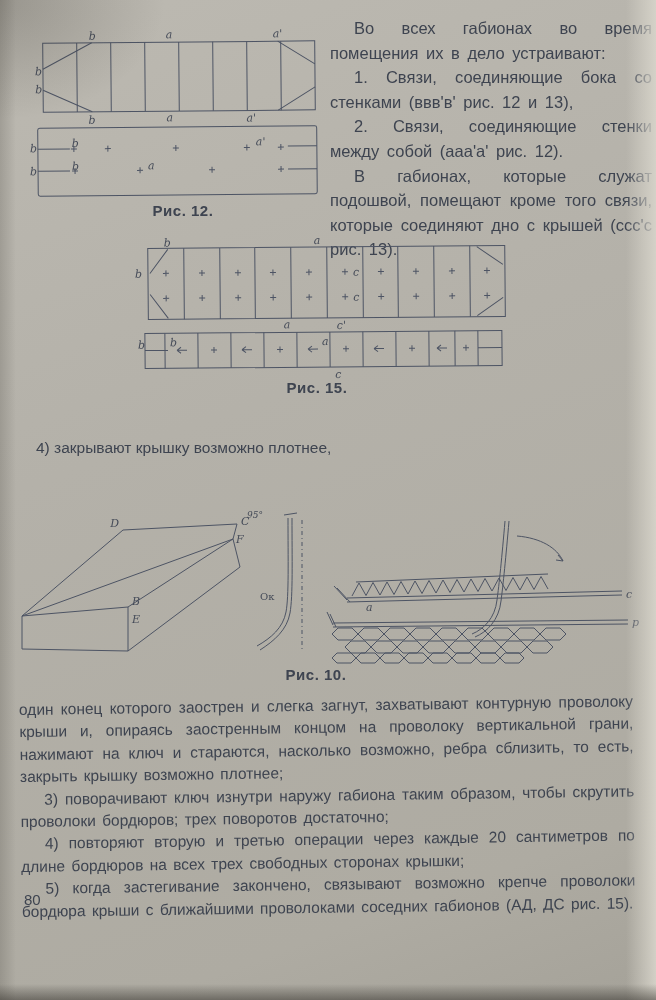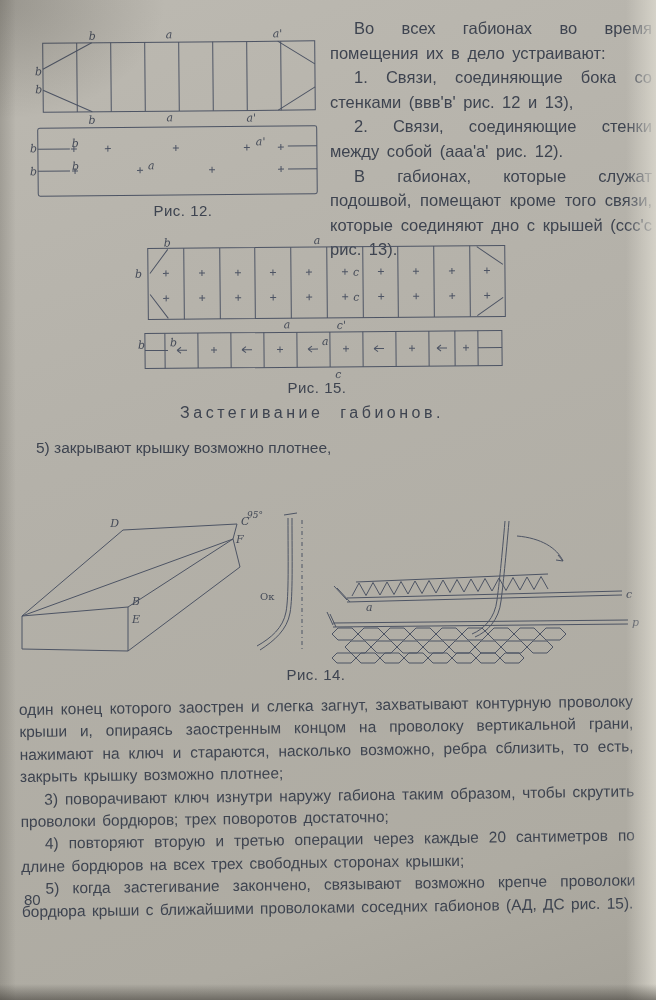--- a/index.html
+++ b/index.html
@@ -12,21 +12,21 @@
     background:linear-gradient(90deg,rgba(214,211,201,0),rgba(216,213,203,.9));}
   .shade-left{position:absolute;left:0;top:0;width:16px;height:100%;
     background:linear-gradient(90deg,rgba(70,67,60,.22),rgba(70,67,60,0));}
   .shade-bottom{position:absolute;left:0;bottom:0;width:100%;height:16px;
     background:linear-gradient(0deg,rgba(48,45,40,.5),rgba(48,45,40,0));}
   .shade-corner{position:absolute;left:0;top:0;width:180px;height:130px;
     background:radial-gradient(ellipse at 0% 0%,rgba(60,57,50,.28),rgba(60,57,50,0) 65%);}
   .abs{position:absolute;}
   .txt p{margin:0;text-indent:24px;text-align:justify;}
   .rightcol{left:330px;top:16px;width:322px;font-size:16.5px;line-height:24.6px;word-spacing:3px;}
-  .caption{font-size:15px;letter-spacing:.5px;text-align:center;}
+  .caption{font-size:15px;letter-spacing:.5px;text-align:center;font-weight:bold;}
   .heading{left:0;top:404px;width:624px;text-align:center;font-size:16px;
     letter-spacing:3.5px;word-spacing:9px;}
   .intro{left:36px;top:436px;width:600px;font-size:15.5px;line-height:23px;}
   .bodytxt{left:22px;top:699px;width:614px;font-size:15.5px;line-height:22.4px;
     word-spacing:2px;transform:rotate(-0.8deg);transform-origin:0 100%;}
   .bodytxt p{margin:0;text-align:justify;}
   .bodytxt p.ind{text-indent:24px;}
   .pagenum{left:24px;top:891px;font-size:15px;}
   svg{position:absolute;overflow:visible;}
   svg path,svg line,svg rect{fill:none;stroke:#4d5464;stroke-width:1;}
@@ -99,23 +99,22 @@
          M309,31h-10 M299,31l4,-3 M299,31l4,3"></path>
     <path d="M73,31h6 M76,28v6 M139,31h6 M142,28v6 M205,31h6 M208,28v6 M271,31h6 M274,28v6 M325,31h6 M328,28v6"></path>
     <text x="0" y="29">b</text>
     <text x="32" y="27">b</text>
     <text x="184" y="27">a</text>
     <text x="197" y="60">c</text>
   </svg>
 
   <div class="abs caption" style="left:267px;top:379px;width:100px;">Рис. 15.</div>
 
-  <div class="abs heading">Застегивание габионов.</div>
   <div class="abs intro">
-    <div>5) закрывают крышку возможно плотнее,</div>
+    <div>4) закрывают крышку возможно плотнее,</div>
   </div>
 
   <svg style="left:15px;top:512px;" width="240" height="150" viewBox="0 0 240 150">
     <path d="M7,104L108,18L222,12"></path>
     <path d="M7,104L218,27 M7,104L113,95 M113,95L218,27 M7,104V137L113,139V95 M113,139L225,55 M218,27L225,55 M222,12L218,27"></path>
     <text x="104" y="15" text-anchor="end">D</text>
     <text x="226" y="13">C</text>
     <text x="221" y="31">F</text>
     <text x="117" y="93">B</text>
     <text x="117" y="111">E</text>
@@ -136,21 +135,21 @@
     <path d="M6,128 l6,-6 l14,0 l6,6 l-6,6 l-14,0 z m26,0 l6,-6 l14,0 l6,6 l-6,6 l-14,0 z m26,0 l6,-6 l14,0 l6,6 l-6,6 l-14,0 z m26,0 l6,-6 l14,0 l6,6 l-6,6 l-14,0 z m26,0 l6,-6 l14,0 l6,6 l-6,6 l-14,0 z m26,0 l6,-6 l14,0 l6,6 l-6,6 l-14,0 z m26,0 l6,-6 l14,0 l6,6 l-6,6 l-14,0 z m26,0 l6,-6 l14,0 l6,6 l-6,6 l-14,0 z m26,0 l6,-6 l14,0 l6,6 l-6,6 l-14,0 z"></path>
     <path d="M19,141 l6,-6 l14,0 l6,6 l-6,6 l-14,0 z m26,0 l6,-6 l14,0 l6,6 l-6,6 l-14,0 z m26,0 l6,-6 l14,0 l6,6 l-6,6 l-14,0 z m26,0 l6,-6 l14,0 l6,6 l-6,6 l-14,0 z m26,0 l6,-6 l14,0 l6,6 l-6,6 l-14,0 z m26,0 l6,-6 l14,0 l6,6 l-6,6 l-14,0 z m26,0 l6,-6 l14,0 l6,6 l-6,6 l-14,0 z m26,0 l6,-6 l14,0 l6,6 l-6,6 l-14,0 z"></path>
     <path d="M6,152 l5,-5 l14,0 l5,5 l-5,5 l-14,0 z m24,0 l5,-5 l14,0 l5,5 l-5,5 l-14,0 z m24,0 l5,-5 l14,0 l5,5 l-5,5 l-14,0 z m24,0 l5,-5 l14,0 l5,5 l-5,5 l-14,0 z m24,0 l5,-5 l14,0 l5,5 l-5,5 l-14,0 z m24,0 l5,-5 l14,0 l5,5 l-5,5 l-14,0 z m24,0 l5,-5 l14,0 l5,5 l-5,5 l-14,0 z m24,0 l5,-5 l14,0 l5,5 l-5,5 l-14,0 z"></path>
     <path d="M179,15C176,50 173,80 171,94C169,112 158,123 146,128 M183,15C180,50 177,80 175,95C173,114 161,126 149,131"></path>
     <path d="M191,30C215,32 231,42 237,55 M237,55l-5,-6 M237,55l-7,-1" stroke-width="1.6"></path>
     <text x="40" y="105">a</text>
     <text x="300" y="92">c</text>
     <text x="306" y="120">p</text>
   </svg>
 
-  <div class="abs caption" style="left:261px;top:666px;width:110px;">Рис. 14.</div>
+  <div class="abs caption" style="left:261px;top:666px;width:110px;">Рис. 10.</div>
 
   <div class="abs bodytxt">
     <p>один конец которого заострен и слегка загнут, захватывают контурную проволоку крыши и, опираясь заостренным концом на проволоку вертикальной грани, нажимают на ключ и стараются, насколько возможно, ребра сблизить, то есть, закрыть крышку возможно плотнее;</p>
     <p class="ind">3) поворачивают ключ изнутри наружу габиона таким образом, чтобы скрутить проволоки бордюров; трех поворотов достаточно;</p>
     <p class="ind">4) повторяют вторую и третью операции через каждые 20 сантиметров по длине бордюров на всех трех свободных сторонах крышки;</p>
     <p class="ind">5) когда застегивание закончено, связывают возможно крепче проволоки бордюра крыши с ближайшими проволоками соседних габионов (АД, ДС рис. 15).</p>
   </div>
 
   <div class="abs pagenum">80</div>
 

